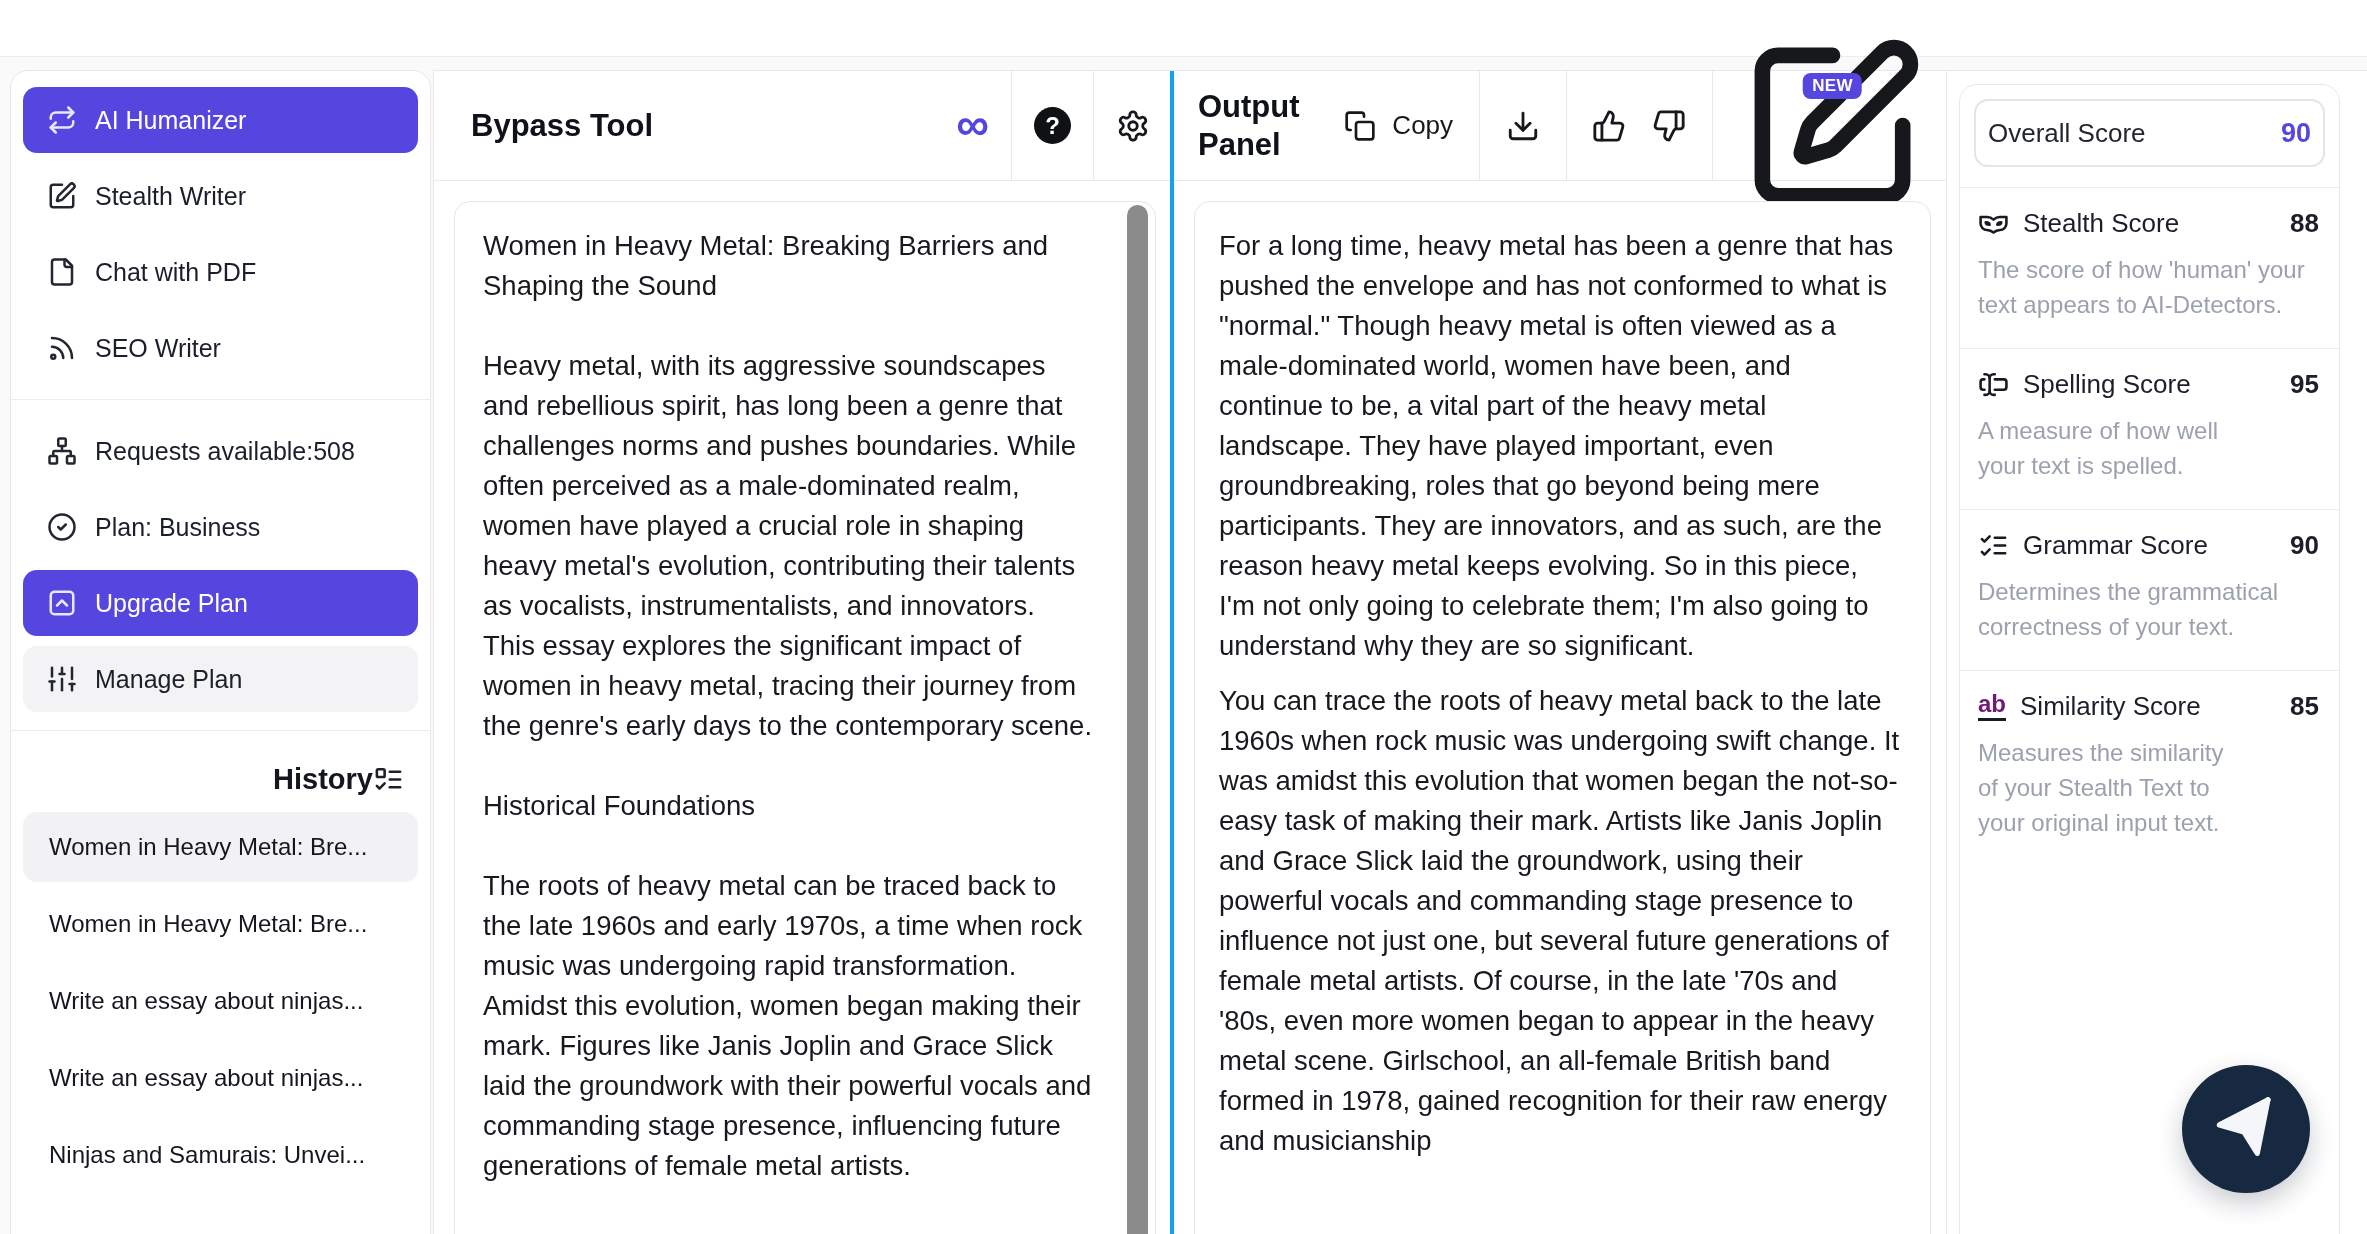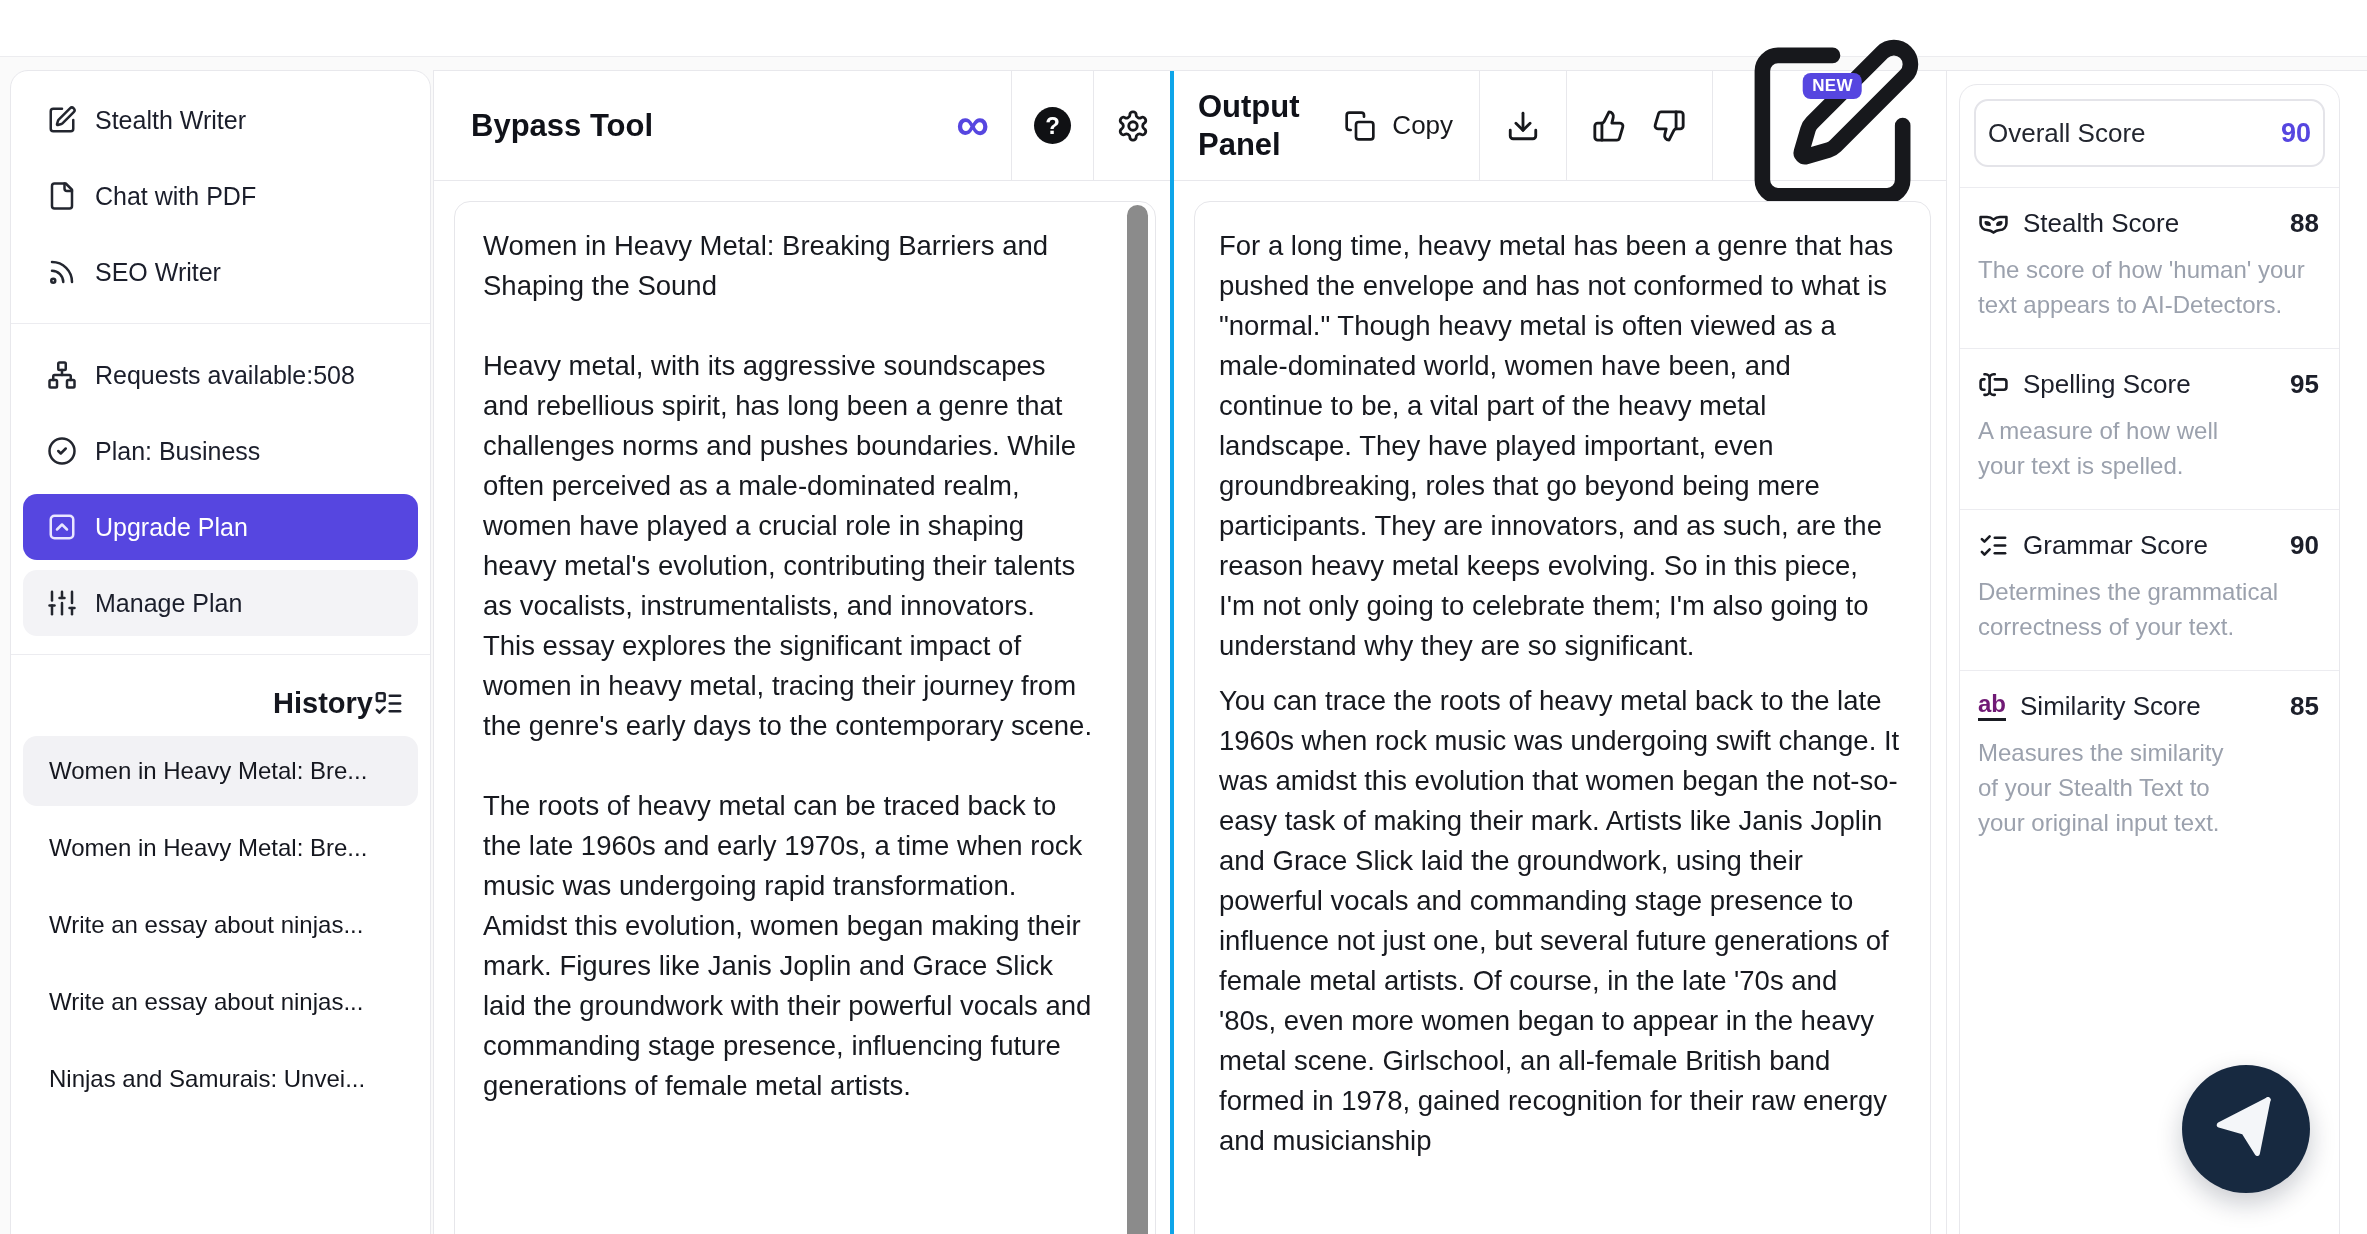--- a/index.html
+++ b/index.html
@@ -119,20 +119,31 @@
   }
   .fab svg{width:62px;height:62px;transform:rotate(-8deg);}
 </style>
 </head>
 <body>
 
 <div class="topband"></div>
 <div class="app-bg"></div>
 
 <aside class="sidebar">
+  <div class="nav-item active">
+    <span class="icn">
+      <svg viewBox="0 0 24 24">
+          <path d="m17 2 4 4-4 4"></path>
+          <path d="M3 11v-1a4 4 0 0 1 4-4h14"></path>
+          <path d="m7 22-4-4 4-4"></path>
+          <path d="M21 13v1a4 4 0 0 1-4 4H3"></path>
+        </svg>
+    </span>
+    <span>AI Humanizer</span>
+  </div>
   <div class="nav-item">
     <span class="icn">
       <svg viewBox="0 0 24 24">
           <path d="M12 3H5a2 2 0 0 0-2 2v14a2 2 0 0 0 2 2h14a2 2 0 0 0 2-2v-7"></path>
           <path d="M18.375 2.625a1 1 0 0 1 3 3l-9.013 9.014a2 2 0 0 1-.853.505l-2.873.84a.5.5 0 0 1-.62-.62l.84-2.873a2 2 0 0 1 .506-.852z"></path>
         </svg>
     </span>
     <span>Stealth Writer</span>
   </div>
   <div class="nav-item">
@@ -242,20 +253,21 @@
               <path d="M12.22 2h-.44a2 2 0 0 0-2 2v.18a2 2 0 0 1-1 1.73l-.43.25a2 2 0 0 1-2 0l-.15-.08a2 2 0 0 0-2.73.73l-.22.38a2 2 0 0 0 .73 2.73l.15.1a2 2 0 0 1 1 1.72v.51a2 2 0 0 1-1 1.74l-.15.09a2 2 0 0 0-.73 2.73l.22.38a2 2 0 0 0 2.73.73l.15-.08a2 2 0 0 1 2 0l.43.25a2 2 0 0 1 1 1.73V20a2 2 0 0 0 2 2h.44a2 2 0 0 0 2-2v-.18a2 2 0 0 1 1-1.73l.43-.25a2 2 0 0 1 2 0l.15.08a2 2 0 0 0 2.73-.73l.22-.39a2 2 0 0 0-.73-2.73l-.15-.08a2 2 0 0 1-1-1.74v-.5a2 2 0 0 1 1-1.74l.15-.09a2 2 0 0 0 .73-2.73l-.22-.38a2 2 0 0 0-2.73-.73l-.15.08a2 2 0 0 1-2 0l-.43-.25a2 2 0 0 1-1-1.73V4a2 2 0 0 0-2-2z"></path>
               <circle cx="12" cy="12" r="3"></circle>
             </svg>
         </span>
       </div>
     </div>
     <div class="text-card input">
       <div class="doc-text">
         <div class="para">Women in Heavy Metal: Breaking Barriers and Shaping the Sound</div>
         <div class="para">Heavy metal, with its aggressive soundscapes and rebellious spirit, has long been a genre that challenges norms and pushes boundaries. While often perceived as a male-dominated realm, women have played a crucial role in shaping heavy metal's evolution, contributing their talents as vocalists, instrumentalists, and innovators. This essay explores the significant impact of women in heavy metal, tracing their journey from the genre's early days to the contemporary scene.</div>
+        <div class="para">Historical Foundations</div>
         <div class="para">The roots of heavy metal can be traced back to the late 1960s and early 1970s, a time when rock music was undergoing rapid transformation. Amidst this evolution, women began making their mark. Figures like Janis Joplin and Grace Slick laid the groundwork with their powerful vocals and commanding stage presence, influencing future generations of female metal artists.</div>
       </div>
       <div class="vscroll">
         <div class="thumb"></div>
       </div>
     </div>
   </section>
 
   <section class="col-output">
     <div class="panel-header" style="padding-left:24px;">

